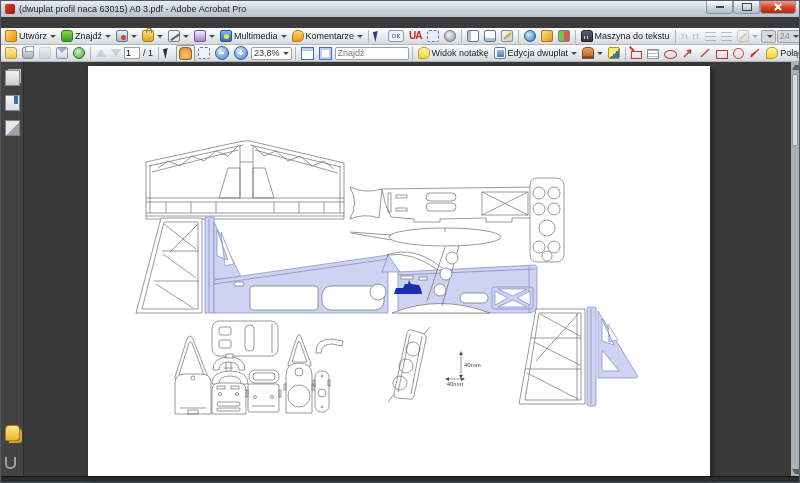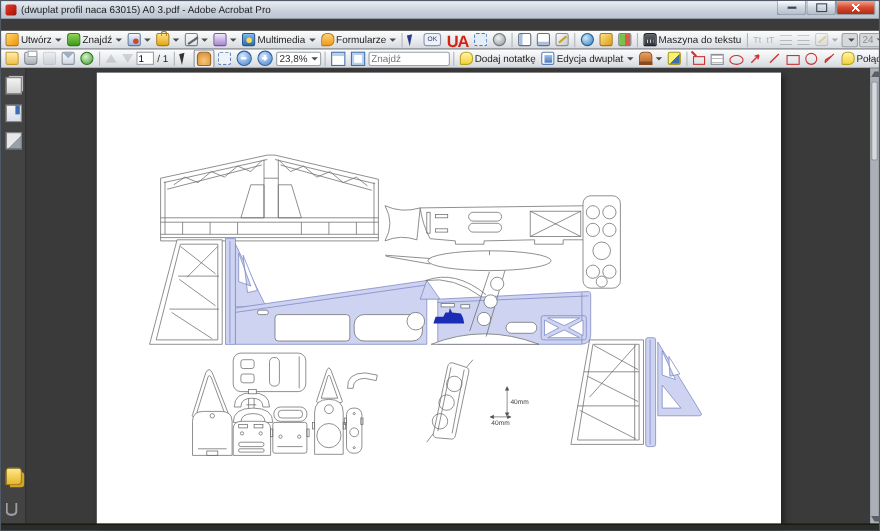--- a/index.html
+++ b/index.html
@@ -51,21 +51,21 @@
   .i-secure{background:linear-gradient(#ffe084,#e2a816);border:1px solid #a87d12;border-radius:2px 2px 3px 3px;}
   .i-secure::after{content:"";position:absolute;left:3px;top:-3px;width:4px;height:4px;border:1px solid #a87d12;border-bottom:none;border-radius:4px 4px 0 0;}
   .i-sign{background:linear-gradient(135deg,#f4f4f4 45%,#7f8document 55%);border:1px solid #7a808a;}
   .i-sign::after{content:"";position:absolute;left:1px;top:5px;width:11px;height:2px;background:#5f6films;transform:rotate(-35deg);background:#5e6670;}
   .i-forms{background:linear-gradient(#efe7f8,#a887d2);border:1px solid #71589f;}
   .i-multimedia{background:linear-gradient(#79b6e9,#2f6bb0);border:1px solid #27568c;}
   .i-multimedia::after{content:"";position:absolute;left:3px;top:3px;width:5px;height:5px;background:#ffd94d;border-radius:50%;}
   .i-bubble{background:linear-gradient(#ffd375,#f09a1a);border:1px solid #c57a10;border-radius:5px 5px 5px 1px;}
   .i-bubble.yellow{background:linear-gradient(#fff3a6,#f4d23a);border-color:#bba21c;}
   .i-ok{border:1px solid #8e96b0;background:#eef1f8;color:#2e3a6e;font-size:6px;line-height:10px;text-align:center;width:16px;border-radius:3px;}
-  .i-ua{color:#d22415;font-weight:bold;font-size:15px;width:auto;letter-spacing:-1px;}
+  .i-ua{color:#d22415;font-weight:bold;font-size:10px;width:auto;letter-spacing:-1px;}
   .i-snapshot{border:1px dashed #4a78c0;background:#e5edf9;}
   .i-loupe{background:radial-gradient(circle at 40% 35%,#f2f2f2,#8d949c);border:1px solid #6d747c;border-radius:50%;}
   .i-panel{background:#fff;border:1px solid #68727e;box-shadow:inset 3px 0 #a9c0dd;}
   .i-panel2{background:#fff;border:1px solid #68727e;box-shadow:inset 0 -3px #a9c0dd;}
   .i-edit{background:linear-gradient(135deg,#fbfbfb,#c6cbd1);border:1px solid #8a9097;}
   .i-edit::after{content:"";position:absolute;right:0;top:4px;width:9px;height:2px;background:#c9a227;transform:rotate(-40deg);}
   .i-globe-b{background:radial-gradient(circle at 35% 35%,#cfe8fa,#2e7dbd);border:1px solid #1f5c8e;border-radius:50%;}
   .i-pencil-y{background:linear-gradient(135deg,#ffe27a,#d99b1e);border:1px solid #a87716;}
   .i-review{background:linear-gradient(90deg,#79c04d 50%,#da5c48 50%);border:1px solid #7b8187;}
   .i-typewriter{background:linear-gradient(#5a5f66,#33373c);border:1px solid #1f2225;border-radius:3px 3px 1px 1px;}
@@ -171,21 +171,21 @@
       <div class="ic i-forms"></div>
         <span class="dd"></span>
     </div>
     <div class="tbtn">
       <div class="ic i-multimedia"></div>
       <span>Multimedia</span>
         <span class="dd"></span>
     </div>
     <div class="tbtn">
       <div class="ic i-bubble"></div>
-      <span>Formularze</span>
+      <span>Komentarze</span>
         <span class="dd"></span>
     </div>
     <div class="sep"></div>
     <div class="tbtn">
         <div class="i-cursor"></div>
       </div>
     <div class="tbtn">
         <div class="ic i-ok">OK</div>
       </div>
     <div class="tbtn">
@@ -298,21 +298,21 @@
     <div class="tbtn">
         <div class="i-view"></div>
       </div>
     <div class="tbtn">
         <div class="i-view" style="box-shadow:inset 0 0 0 2px #b9d0ea"></div>
       </div>
     <input class="combo findbox" style="color: rgb(119, 119, 119);" value="Znajdź">
     <div class="sep"></div>
     <div class="tbtn">
       <div class="ic i-bubble yellow"></div>
-      <span>Dodaj notatkę</span>
+      <span>Widok notatkę</span>
     </div>
     <div class="tbtn">
       <div class="ic i-noteplus"></div>
       <span>Edycja dwuplat</span>
         <span class="dd"></span>
     </div>
     <div class="tbtn">
         <div class="ic i-stamp"></div>
         <span class="dd"></span>
       </div>

